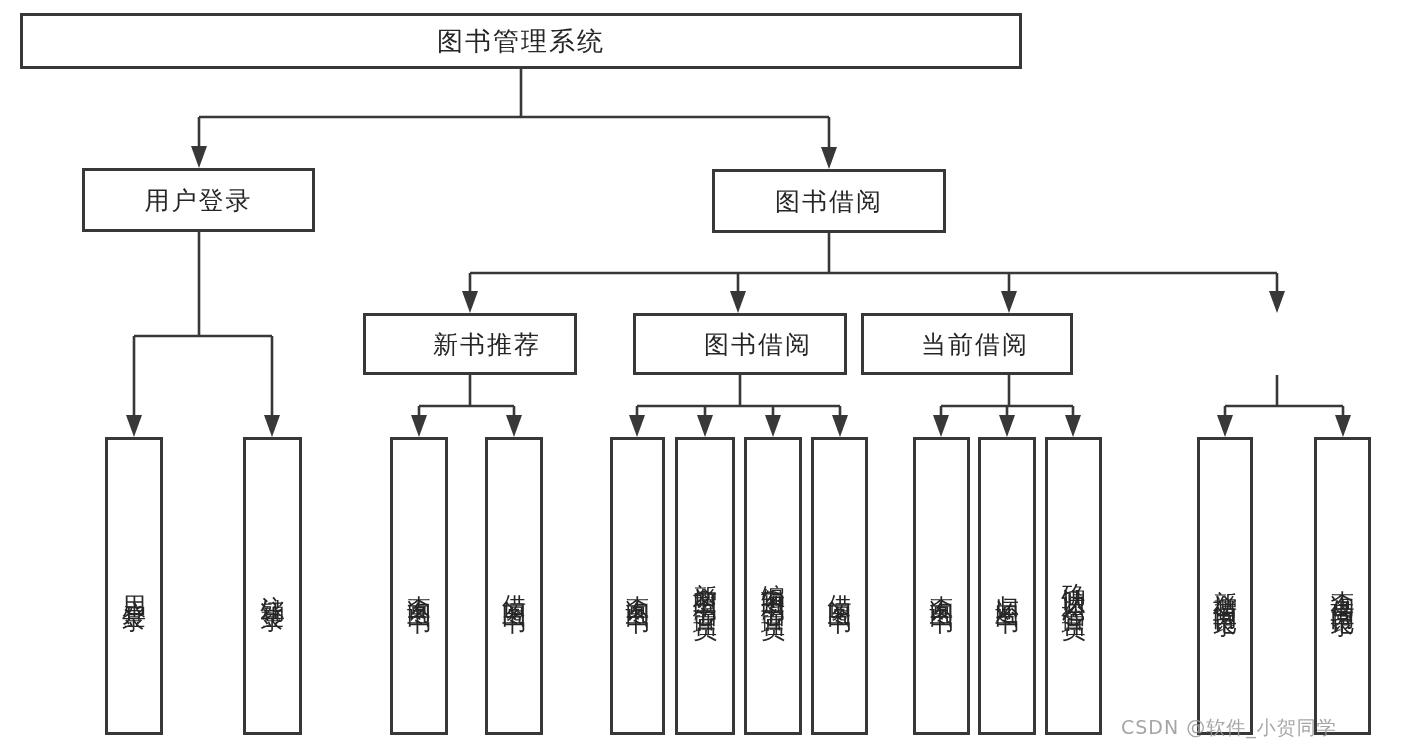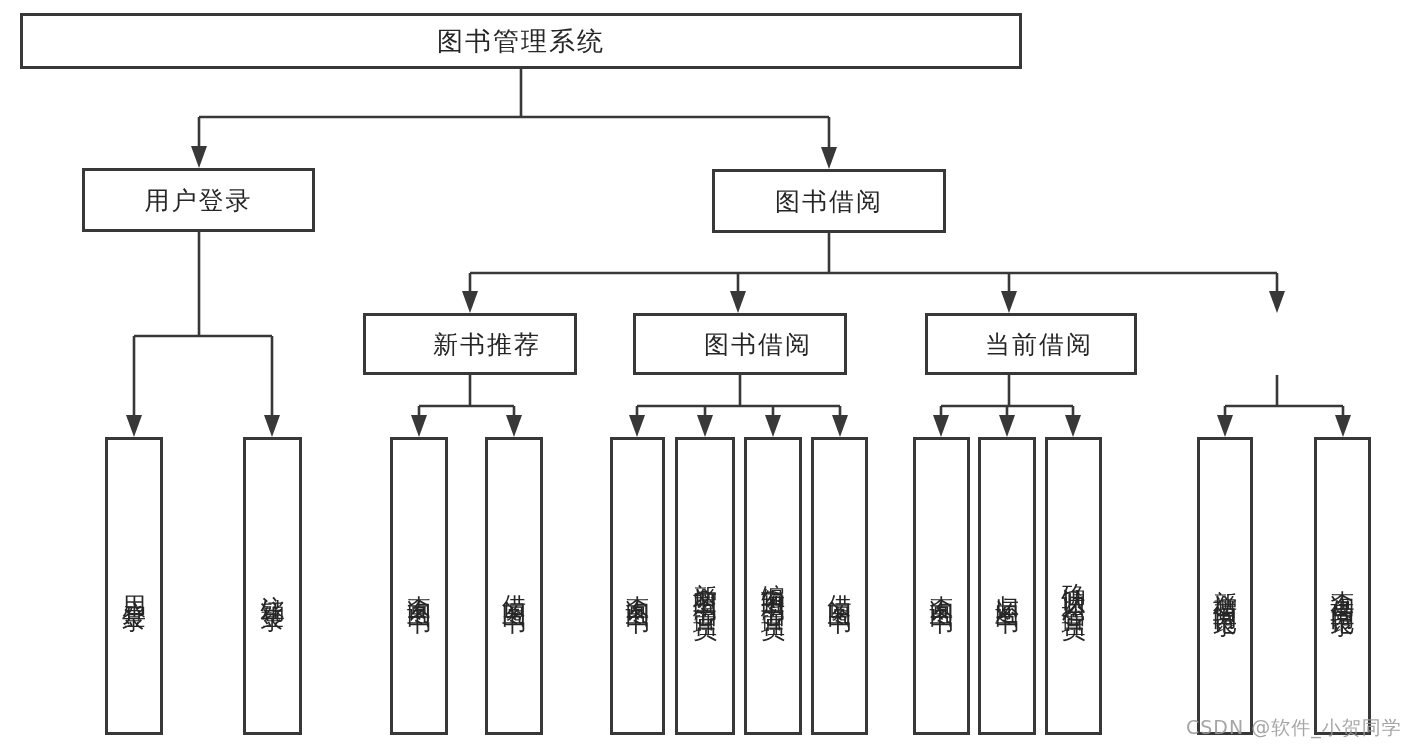--- a/index.html
+++ b/index.html
@@ -46,21 +46,21 @@
   .leaf {
     writing-mode: vertical-rl;
     text-orientation: mixed;
     font-size: 24px;
     letter-spacing: 5px;
     line-height: 1;
     padding: 6px 0;
   }
   .watermark {
     position: absolute;
-    left: 1186px;
+    left: 1121px;
     top: 715px;
     font-size: 19px;
     letter-spacing: 1px;
     white-space: nowrap;
     opacity: 0.9;
     z-index: 5;
   }
 </style>
 </head>
 <body>
@@ -136,21 +136,21 @@
     </g>
   </svg>
 
   <div class="node h-node root-node" style="left: 20px; top: 13px; width: 1002px; height: 56px; border-color: rgb(56, 56, 56); color: rgb(38, 38, 38);">图书管理系统</div>
 
   <div class="node h-node" style="left: 82px; top: 168px; width: 233px; height: 64px; border-color: rgb(56, 56, 56); color: rgb(38, 38, 38);">用户登录</div>
   <div class="node h-node" style="left: 712px; top: 169px; width: 234px; height: 64px; border-color: rgb(56, 56, 56); color: rgb(38, 38, 38);">图书借阅</div>
 
   <div class="node h-node" style="left: 363px; top: 313px; width: 214px; height: 62px; border-color: rgb(56, 56, 56); color: rgb(38, 38, 38); padding-left: 34px;">新书推荐</div>
   <div class="node h-node" style="left: 633px; top: 313px; width: 214px; height: 62px; border-color: rgb(56, 56, 56); color: rgb(38, 38, 38); padding-left: 36px;">图书借阅</div>
-  <div class="node h-node" style="left: 925px; top: 313px; width: 212px; height: 62px; border-color: rgb(56, 56, 56); color: rgb(38, 38, 38); padding-left: 16px;">当前借阅</div>
+  <div class="node h-node" style="left: 861px; top: 313px; width: 212px; height: 62px; border-color: rgb(56, 56, 56); color: rgb(38, 38, 38); padding-left: 16px;">当前借阅</div>
 
   <div class="node leaf" style="left: 105px; top: 437px; width: 58px; height: 298px; border-color: rgb(56, 56, 56); color: rgb(38, 38, 38);">用户登录</div>
   <div class="node leaf" style="left: 243px; top: 437px; width: 59px; height: 298px; border-color: rgb(56, 56, 56); color: rgb(38, 38, 38);">注销登录</div>
 
   <div class="node leaf" style="left: 390px; top: 437px; width: 58px; height: 298px; border-color: rgb(56, 56, 56); color: rgb(38, 38, 38);">查询图书</div>
   <div class="node leaf" style="left: 485px; top: 437px; width: 58px; height: 298px; border-color: rgb(56, 56, 56); color: rgb(38, 38, 38);">借阅图书</div>
 
   <div class="node leaf" style="left: 610px; top: 437px; width: 55px; height: 298px; border-color: rgb(56, 56, 56); color: rgb(38, 38, 38);">查询图书</div>
   <div class="node leaf" style="left: 675px; top: 437px; width: 60px; height: 298px; border-color: rgb(56, 56, 56); color: rgb(38, 38, 38);">新增图书（管理员）</div>
   <div class="node leaf" style="left: 744px; top: 437px; width: 58px; height: 298px; border-color: rgb(56, 56, 56); color: rgb(38, 38, 38);">编辑图书（管理员）</div>

